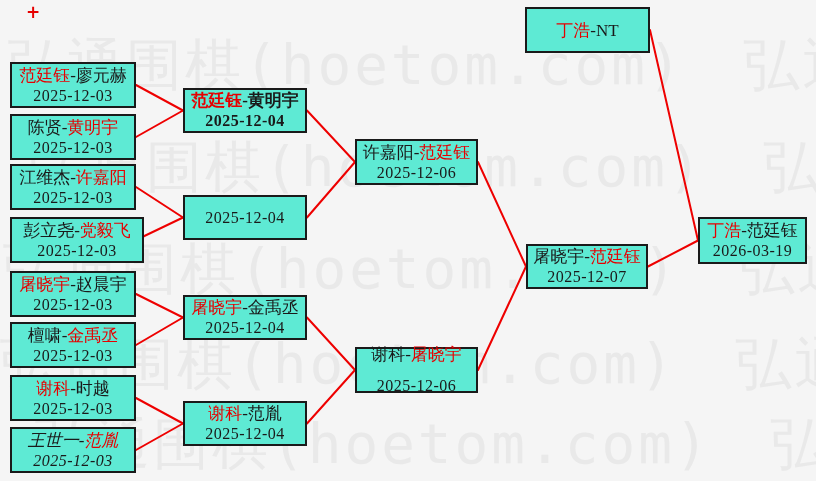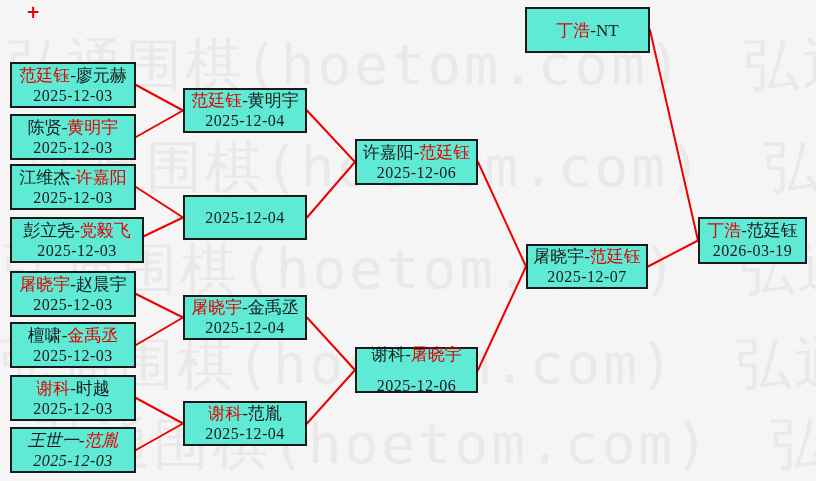--- a/index.html
+++ b/index.html
@@ -69,21 +69,21 @@
       <div class="mdate">2025-12-03</div>
     </div>
     <div class="match" style="left: 10px; top: 375px; width: 126px; height: 46px;">
       <div class="mline"><span class="winner">谢科</span><span>-</span><span>时越</span></div>
       <div class="mdate">2025-12-03</div>
     </div>
     <div class="match" style="left: 10px; top: 427px; width: 126px; height: 46px; font-style: italic;">
       <div class="mline"><span>王世一</span><span>-</span><span class="winner">范胤</span></div>
       <div class="mdate">2025-12-03</div>
     </div>
-    <div class="match" style="left: 183px; top: 88px; width: 124px; height: 45px;">
+    <div class="match" style="left: 183px; top: 88px; width: 124px; height: 45px; font-weight: bold;">
       <div class="mline"><span class="winner">范廷钰</span><span>-</span><span>黄明宇</span></div>
       <div class="mdate">2025-12-04</div>
     </div>
     <div class="match" style="left: 183px; top: 195px; width: 124px; height: 45px;">
       <div class="mdate">2025-12-04</div>
     </div>
     <div class="match" style="left: 183px; top: 295px; width: 124px; height: 45px;">
       <div class="mline"><span class="winner">屠晓宇</span><span>-</span><span>金禹丞</span></div>
       <div class="mdate">2025-12-04</div>
     </div>

